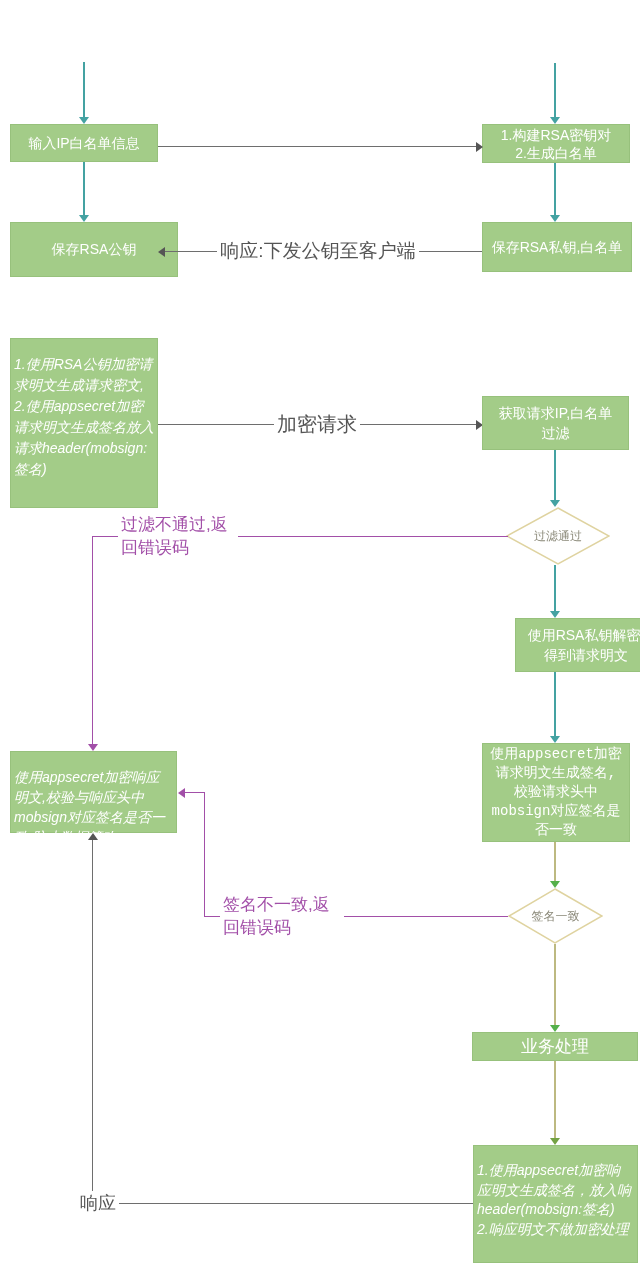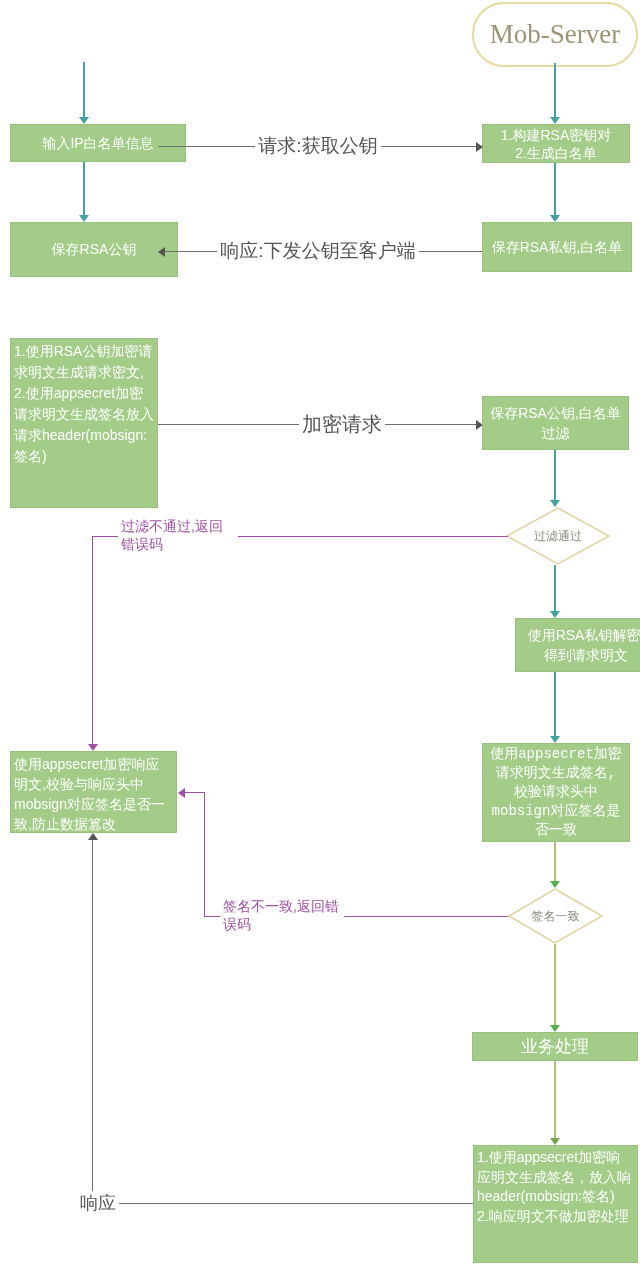--- a/index.html
+++ b/index.html
@@ -10,59 +10,56 @@
     position:absolute;display:flex;align-items:center;justify-content:center;
     background:#ffffff;border:2px solid #e7d9a0;border-radius:32px;
     color:#9c9474;font-family:"Liberation Serif",serif;
   }
   .node{
     position:absolute;display:flex;align-items:center;justify-content:center;
     background:#a3cc88;border:1px solid #97c17c;color:#ffffff;
     font-size:14px;line-height:19px;text-align:center;white-space:pre-line;
     box-sizing:border-box;
   }
-  .node.left-align{justify-content:flex-start;text-align:left;align-items:flex-start;padding:2px 3px;}
+  .node.left-align{justify-content:flex-start;text-align:left;align-items:flex-start;padding:15px 3px;font-style:italic;}
 
   .vline{position:absolute;width:2px;}
   .hline{position:absolute;height:1px;}
   .teal{background:#44a2a2;}
   .gray{background:#6e6e6e;}
   .olive{background:#bdb981;}
 
   .arr-down{position:absolute;width:0;height:0;border-left:5px solid transparent;border-right:5px solid transparent;}
   .arr-up{position:absolute;width:0;height:0;border-left:5px solid transparent;border-right:5px solid transparent;}
   .arr-right{position:absolute;width:0;height:0;border-top:5px solid transparent;border-bottom:5px solid transparent;}
   .arr-left{position:absolute;width:0;height:0;border-top:5px solid transparent;border-bottom:5px solid transparent;}
 
   .edge-label-wrap{position:absolute;display:flex;align-items:center;justify-content:center;pointer-events:none;}
   .edge-label{background:#ffffff;padding:0 3px;color:#555555;}
   .edge-label.big{font-size:19px;}
-  .edge-label.small{font-size:14px;color:#a24fa8;}
+  .edge-label.small{font-size:17px;color:#a24fa8;}
 
   .diamond{position:absolute;}
   .diamond svg{position:absolute;left:0;top:0;}
   .diamond .dlabel{
     position:absolute;left:0;top:0;width:100%;height:100%;
     display:flex;align-items:center;justify-content:center;
     font-size:12px;color:#8a8878;
   }
 </style>
 </head>
 <body>
 
 <div class="canvas">
 
-  <div class="terminal" style="left:472px;top:2px;width:162px;height:61px;font-size:27px;">
-    <span>Mob-Server</span>
-  </div>
 
   <div class="vline teal" style="left:83px;top:62px;height:55px;"></div>
   <div class="arr-down" style="left:79px;top:117px;border-top:7px solid #44a2a2;"></div>
 
-  <div class="node" style="left:10px;top:124px;width:176px;height:38px;">
+  <div class="node" style="left:10px;top:124px;width:148px;height:38px;">
     <span>输入IP白名单信息</span>
   </div>
 
   <div class="vline teal" style="left:83px;top:162px;height:53px;"></div>
   <div class="arr-down" style="left:79px;top:215px;border-top:7px solid #44a2a2;"></div>
 
   <div class="node" style="left:10px;top:222px;width:168px;height:55px;">
     <span>保存RSA公钥</span>
   </div>
 
@@ -76,43 +73,40 @@
 
   <div class="vline teal" style="left:554px;top:163px;height:52px;"></div>
   <div class="arr-down" style="left:550px;top:215px;border-top:7px solid #44a2a2;"></div>
 
   <div class="node" style="left:482px;top:222px;width:150px;height:50px;">
     <span>保存RSA私钥,白名单</span>
   </div>
 
   <div class="hline gray" style="left:158px;top:146px;width:318px;"></div>
   <div class="arr-right" style="left:476px;top:142px;border-left:7px solid #555555;"></div>
-  <div class="edge-label-wrap" style="left:158px;top:135px;width:320px;height:22px;">
-    <span class="edge-label big">请求:获取公钥</span>
-  </div>
 
   <div class="hline gray" style="left:165px;top:251px;width:317px;"></div>
   <div class="arr-left" style="left:158px;top:247px;border-right:7px solid #555555;"></div>
   <div class="edge-label-wrap" style="left:158px;top:240px;width:320px;height:22px;">
     <span class="edge-label big">响应:下发公钥至客户端</span>
   </div>
 
   <div class="node left-align" style="left:10px;top:338px;width:148px;height:170px;line-height:21px;">
     <span>1.使用RSA公钥加密请求明文生成请求密文,
 2.使用appsecret加密请求明文生成签名放入请求header(mobsign:签名)</span>
   </div>
 
   <div class="hline gray" style="left:158px;top:424px;width:318px;"></div>
   <div class="arr-right" style="left:476px;top:420px;border-left:7px solid #555555;"></div>
-  <div class="edge-label-wrap" style="left:158px;top:412px;width:318px;height:24px;padding-left:25px;">
+  <div class="edge-label-wrap" style="left:158px;top:412px;width:318px;height:24px;">
     <span class="edge-label big" style="font-size:20px;">加密请求</span>
   </div>
 
   <div class="node" style="left:482px;top:396px;width:147px;height:54px;line-height:20px;">
-    <span>保存RSA公钥,白名单
+    <span>获取请求IP,白名单
 过滤</span>
   </div>
 
   <div class="vline teal" style="left:554px;top:450px;height:50px;"></div>
   <div class="arr-down" style="left:550px;top:500px;border-top:7px solid #44a2a2;"></div>
 
   <div class="diamond" style="left:506px;top:507px;width:104px;height:58px;">
     <svg width="104" height="58" viewBox="0 0 104 58">
       <polygon points="52,1 103,29 52,57 1,29" fill="#ffffff" stroke="#dfd3a0" stroke-width="1.5"></polygon>
     </svg>

